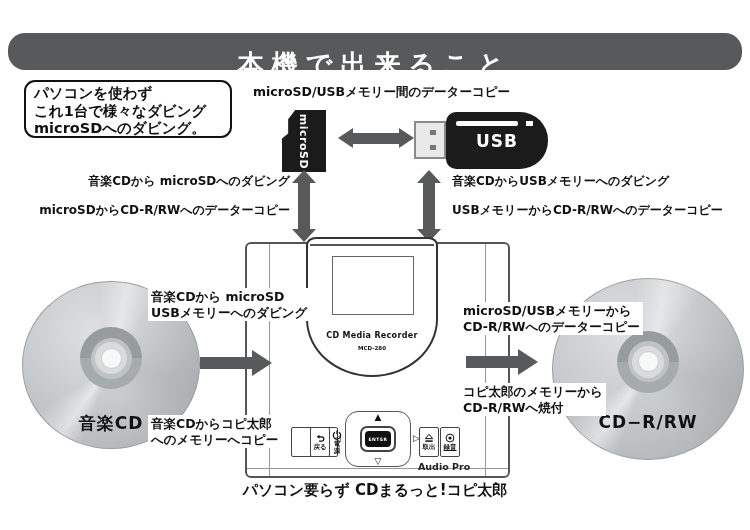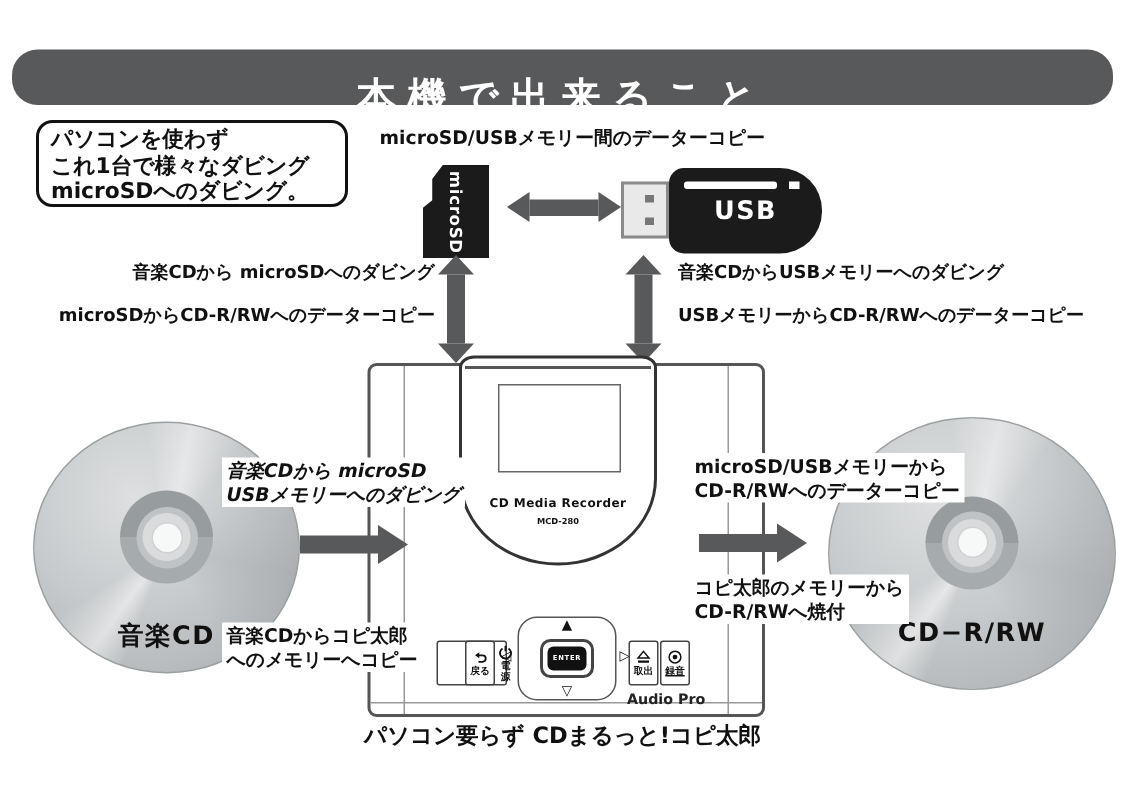--- a/index.html
+++ b/index.html
@@ -107,21 +107,21 @@
   .hub-mid{width:41px;height:41px;border-radius:50%;background:#c0c3c5;display:flex;align-items:center;justify-content:center;}
   .hub-ring{width:32px;height:32px;border-radius:50%;background:#d9dbdc;display:flex;align-items:center;justify-content:center;}
   .hub-hole{width:19px;height:19px;border-radius:50%;background:#f7f8f8;box-shadow:0 0 0 1px #cfd2d3;}
   .disc-label{position:absolute;left:0;right:0;text-align:center;font-size:17px;font-weight:bold;
               letter-spacing:1px;z-index:3;white-space:nowrap;}
   .disc-left .disc-label{top:130px;} .disc-right .disc-label{top:133px;}
 
   
   .mid{position:absolute;background:#fff;padding:1px 3px;font-size:12.5px;font-weight:bold;
        line-height:15.5px;white-space:nowrap;z-index:4;}
-  .ml-top{left:148px;top:305px;font-style:italic;} .ml-bot{left:148px;top:383px;margin-top:32px;}
+  .ml-top{left:148px;top:288px;} .ml-bot{left:148px;top:383px;margin-top:32px;}
   .mr-top{left:460px;top:302px;} .mr-bot{left:460px;top:383px;}
 
   
   .caption{position:absolute;left:230px;top:481px;width:290px;text-align:center;
            font-size:15px;font-weight:bold;white-space:nowrap;}
 </style>
 </head>
 <body>
 
 <div class="canvas">

